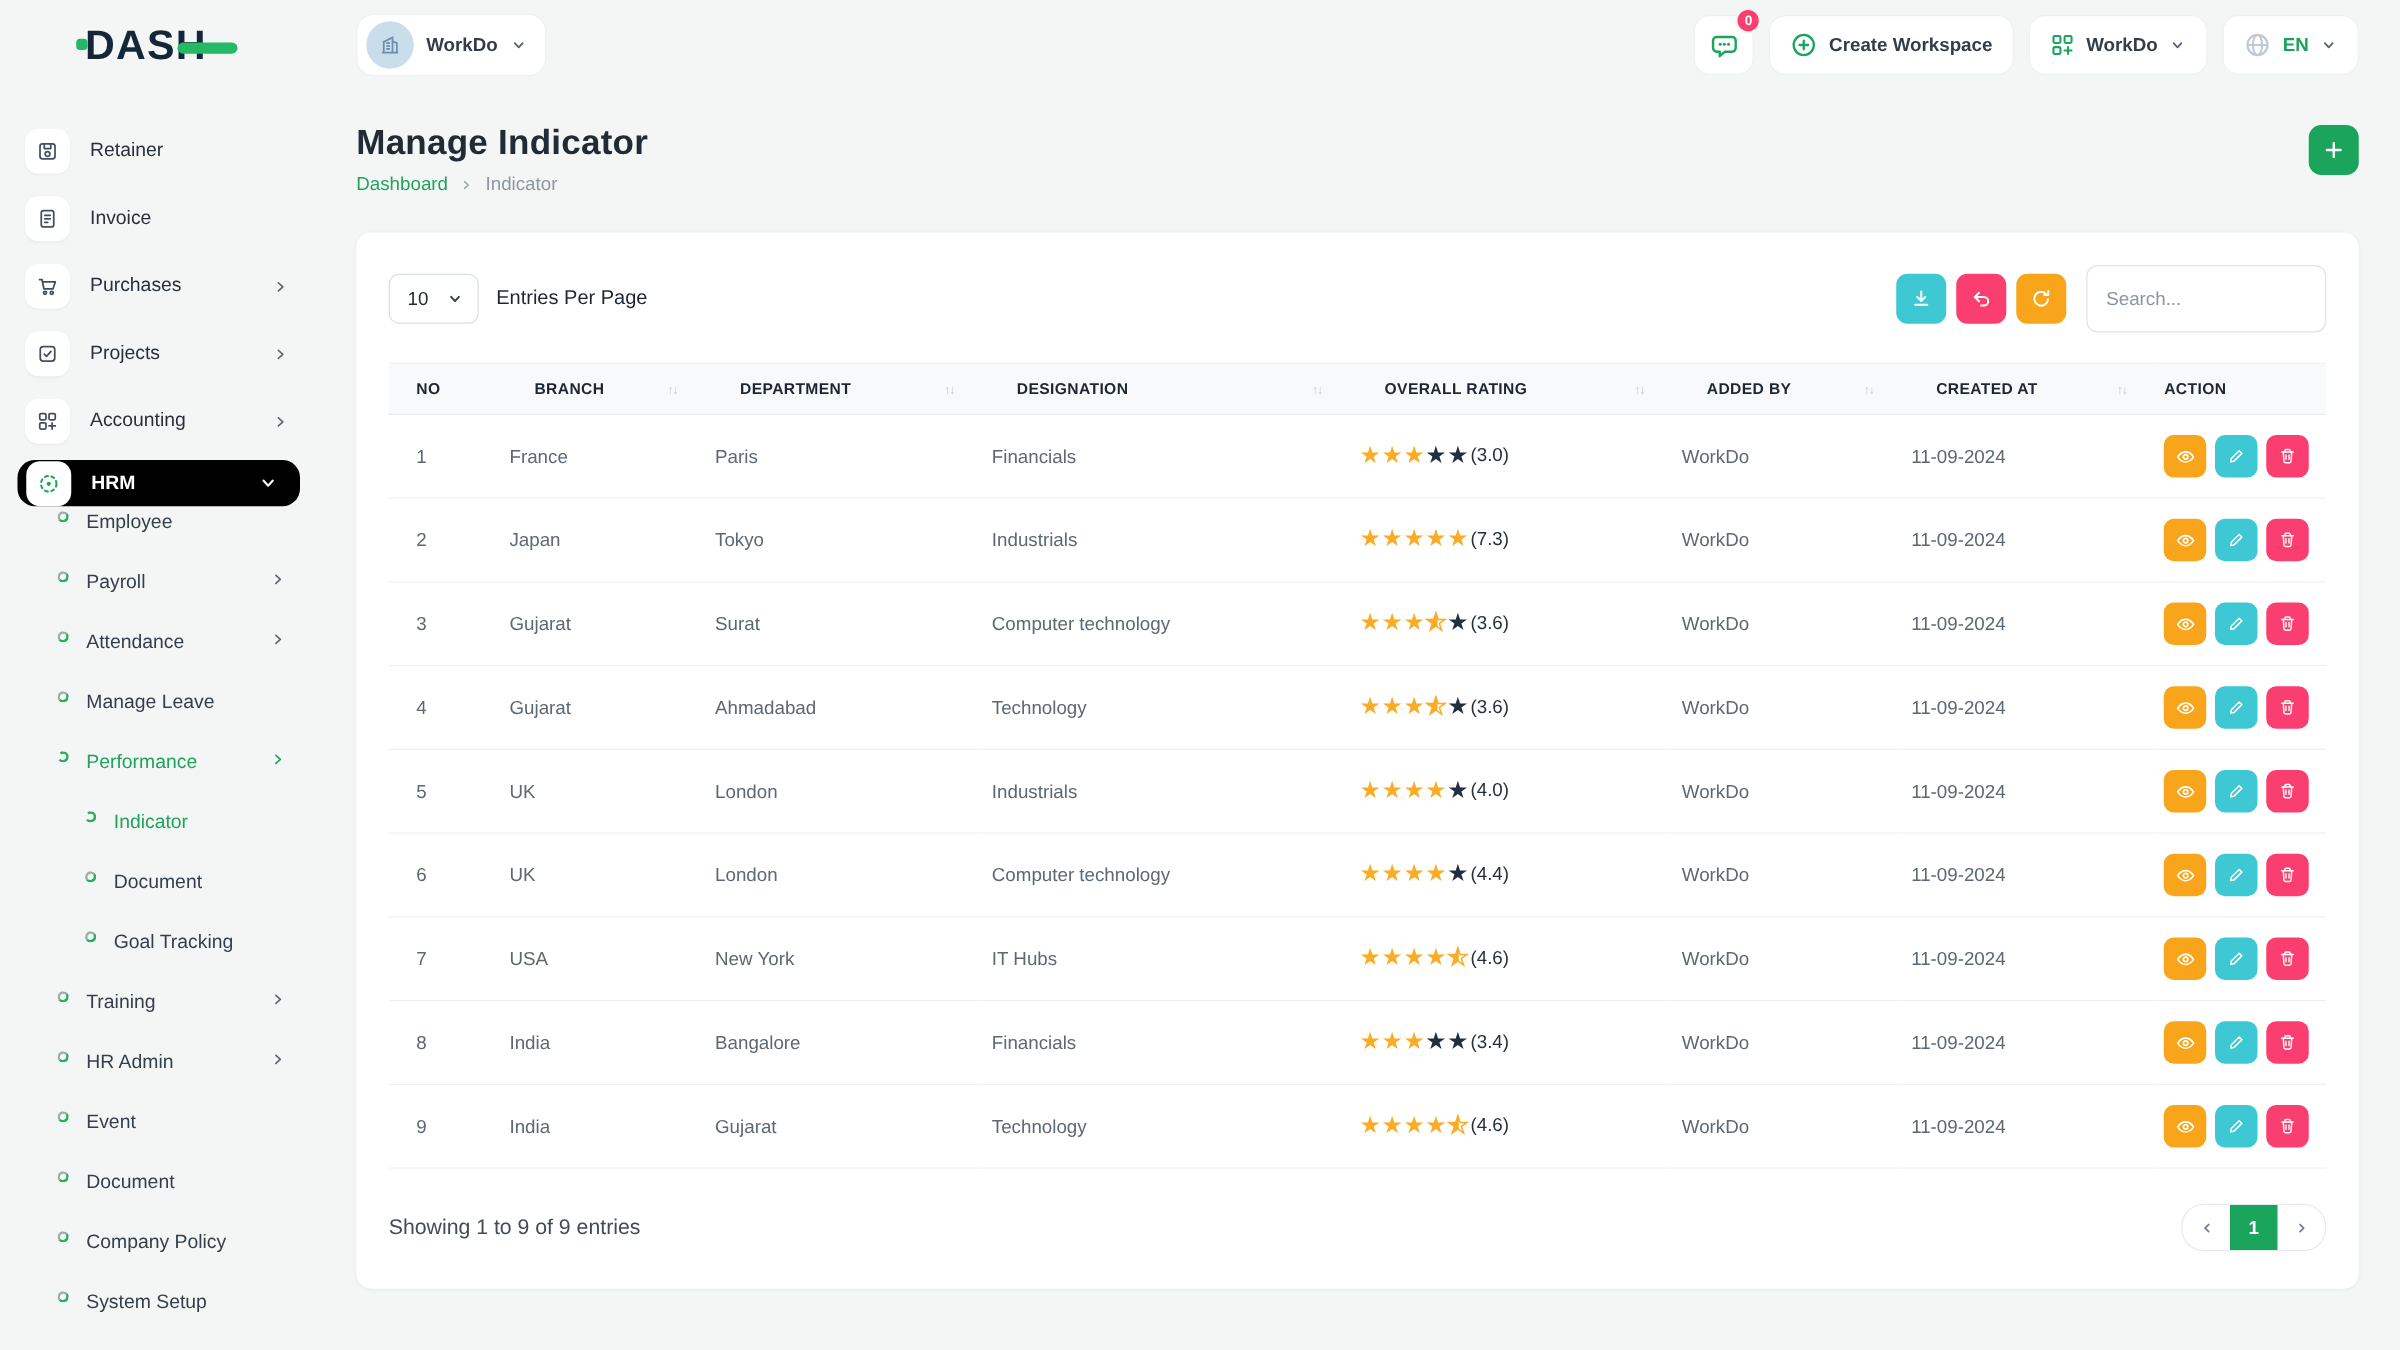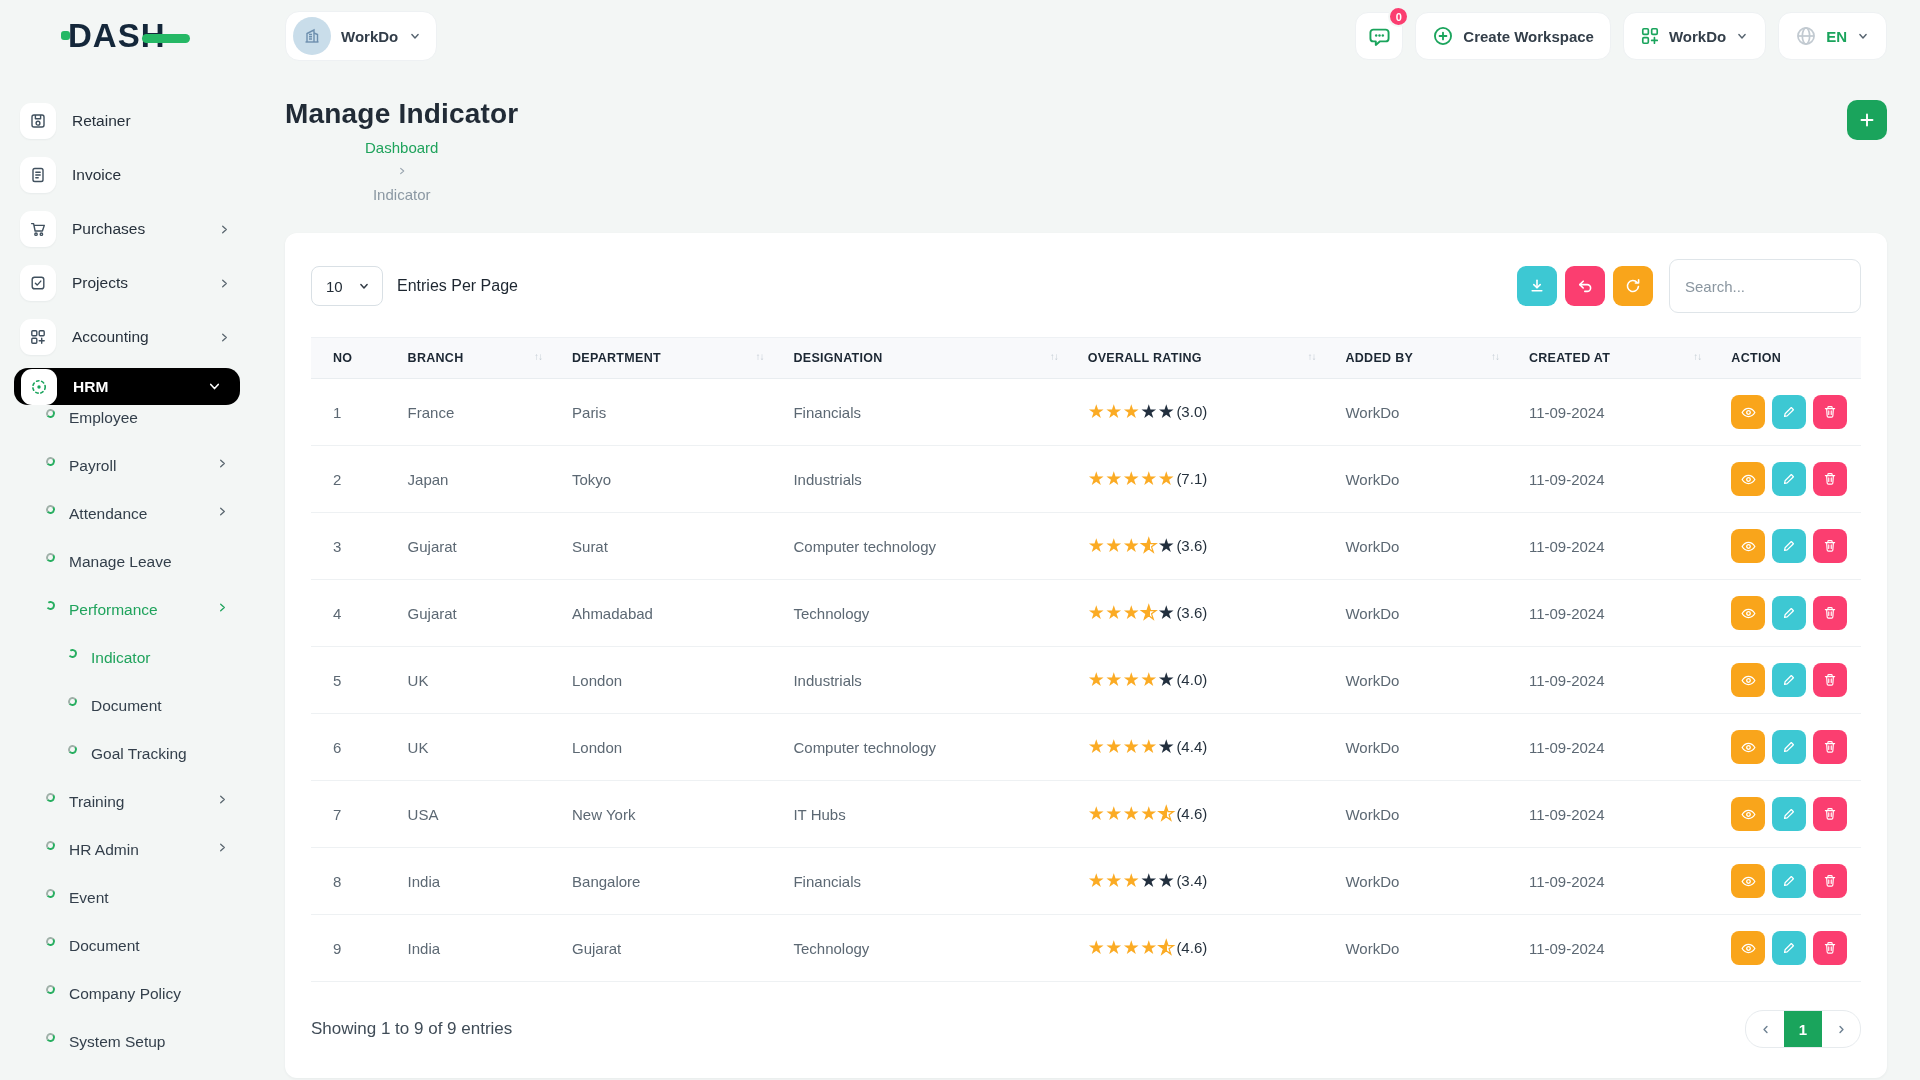--- a/index.html
+++ b/index.html
@@ -57,21 +57,21 @@
   .bullet { width:9px; height:9px; border-radius:50%; border:2.5px solid #9fb0a8;
             border-bottom-color:#27ae60; border-right-color:#27ae60; transform:rotate(8deg); flex:0 0 auto; }
   .sub-item.active .bullet { border-color:#27ae60; border-left-color:transparent; }
   .sub-arrow { color:#5b6770; display:flex; }
   .sub-item.active .sub-arrow { color:#1fa35c; }
 
   
   .main { flex:1; padding:26px 33px 0 30px; min-width:0; }
   .page-head { display:flex; align-items:flex-start; justify-content:space-between; }
   .page-title { font-size:28px; font-weight:700; color:#212b36; letter-spacing:.2px; }
-  .breadcrumb { margin-top:9px; display:flex; align-items:center; gap:9px; font-size:15px;flex-direction:column; }
+  .breadcrumb { margin-top:9px; display:flex; align-items:center; gap:9px; font-size:15px; }
   .bc-link { color:#1fa35c; cursor:pointer; }
   .bc-sep { color:#9aa6b0; display:flex; }
   .bc-current { color:#8b98a3; }
   .add-btn { width:40px; height:40px; border:none; border-radius:10px; background:#1aa45c; color:#fff;
              display:flex; align-items:center; justify-content:center; cursor:pointer; margin-top:2px; }
 
   
   .card { margin-top:30px; background:#fff; border-radius:12px; box-shadow:0 1px 3px rgba(25,40,60,.05);
           padding:26px 26px 30px; }
   .controls { display:flex; align-items:center; }
@@ -89,21 +89,21 @@
                   padding:0 15px; font-size:15px; color:#c2410c; outline:none;
                   font-family:"Liberation Sans","DejaVu Sans",sans-serif; }
   .search-input::placeholder { color:#8a96a0; }
 
   
   table { width:100%; border-collapse:collapse; margin-top:24px; }
   thead th { background:#f8f9fb; border-top:1px solid #eef1f4; border-bottom:1px solid #e9edf0;
              font-size:12.5px; font-weight:700; color:#1c2733; text-align:left;
              padding:13px 8px; letter-spacing:.3px; }
   thead th:first-child { padding-left:22px; }
-  .th-inner { display:flex; align-items:flex-start; justify-content:space-between; padding-right:14px; }
+  .th-inner { display:flex; align-items:flex-end; justify-content:space-between; padding-right:14px;margin-left:20px; }
   .sort-icon { font-size:10px; color:#c3ccd3; letter-spacing:-1px; font-weight:400; }
   tbody td { border-bottom:1px solid #eef1f3; padding:16px 8px; font-size:15px; color:#5c6873; }
   tbody td:first-child { padding-left:22px; }
   .rating-cell { display:flex; align-items:center; line-height:20px; }
   .star { font-size:19px; line-height:20px; letter-spacing:.5px; }
   .star.full { color:#fbab24; }
   .star.empty { color:#222f3e; }
   .star.half { position:relative; display:inline-block; color:#fff; -webkit-text-stroke:1.2px #fbab24; }
   .star.half .ov { position:absolute; left:0; top:0; width:55%; overflow:hidden; color:#fbab24; -webkit-text-stroke:0 transparent; }
   .rating-num { color:#25313d; margin-left:1px; }
@@ -543,21 +543,21 @@
                 <td>Japan</td>
                 <td>Tokyo</td>
                 <td>Industrials</td>
                 <td>
                   <span class="rating-cell">
                     <span class="star full">★</span>
                     <span class="star full">★</span>
                     <span class="star full">★</span>
                     <span class="star full">★</span>
                     <span class="star full">★</span>
-                    <span class="rating-num">(7.1)</span>
+                    <span class="rating-num">(7.3)</span>
                   </span>
                 </td>
                 <td>WorkDo</td>
                 <td>11-09-2024</td>
                 <td>
                   <span class="row-actions">
                     <button class="act-btn" style="background:#f9a51b">
                       <svg width="17" height="17" viewBox="0 0 18 18">
                         <path d="M2.3 9s2.7-4.3 6.7-4.3S15.7 9 15.7 9s-2.7 4.3-6.7 4.3S2.3 9 2.3 9Z" fill="none" stroke="#fff" stroke-width="1.4" stroke-linejoin="round"></path>
                         <circle cx="9" cy="9" r="1.9" fill="none" stroke="#fff" stroke-width="1.4"></circle>

